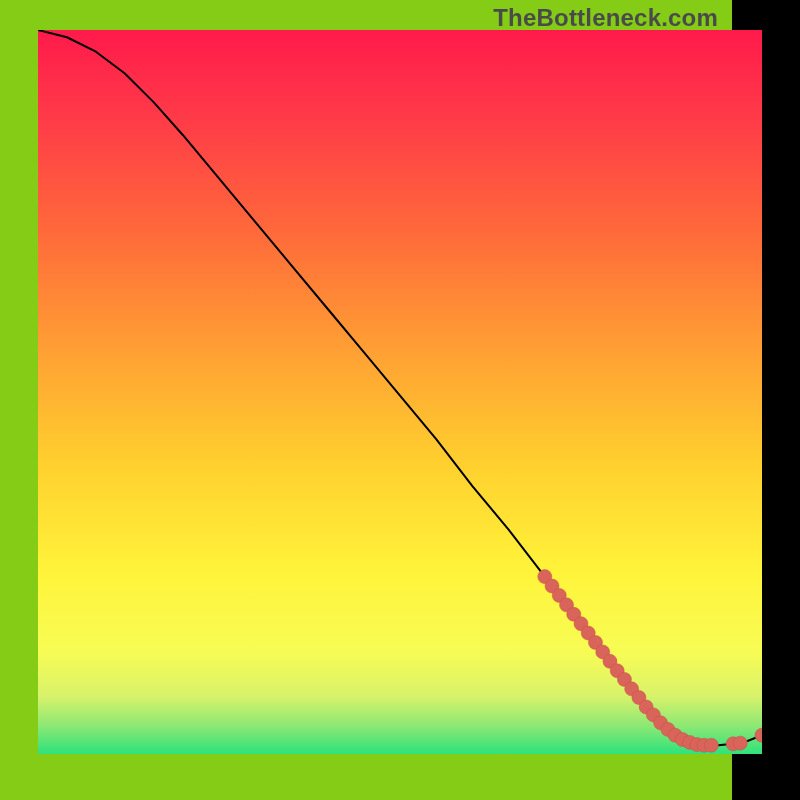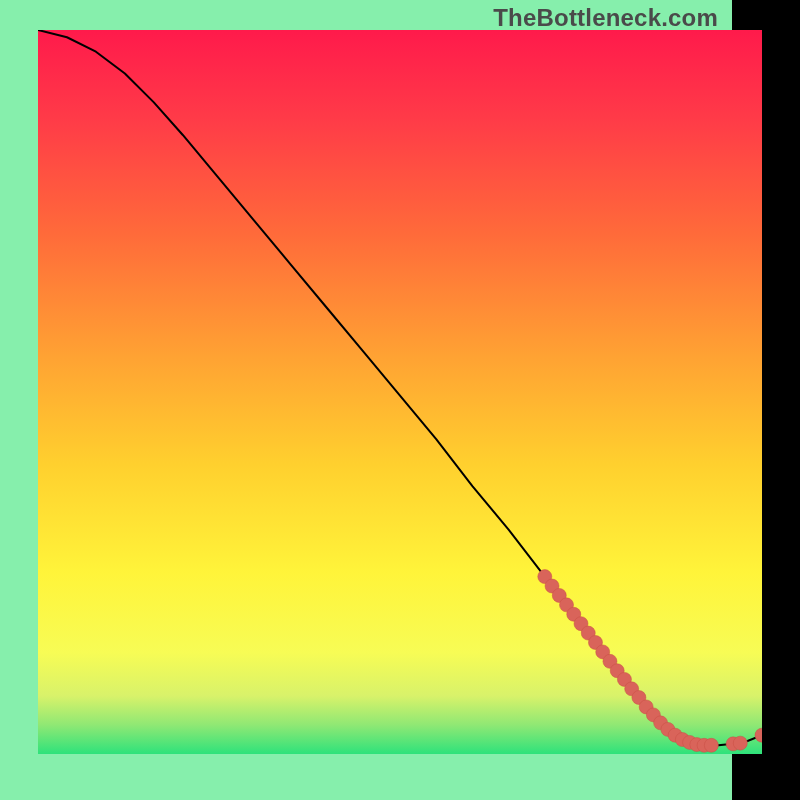--- a/index.html
+++ b/index.html
@@ -1,21 +1,21 @@
 <!DOCTYPE html>
 <html><head>
 <meta charset="utf-8">
 <style>
   * { margin: 0; padding: 0; box-sizing: border-box; }
   html, body { width: 800px; height: 800px; background: #000; overflow: hidden; }
   .stage {
     position: relative;
     width: 732px;
     height: 800px;
-    background: #86efac;
+    background: #84cc16;
   }
   .watermark {
     position: absolute;
     top: 4px;
     right: 14px;
     font-family: Arial, Helvetica, sans-serif;
     font-size: 24px;
     font-weight: 600;
     color: #4a4a4a;
     letter-spacing: 0.2px;

